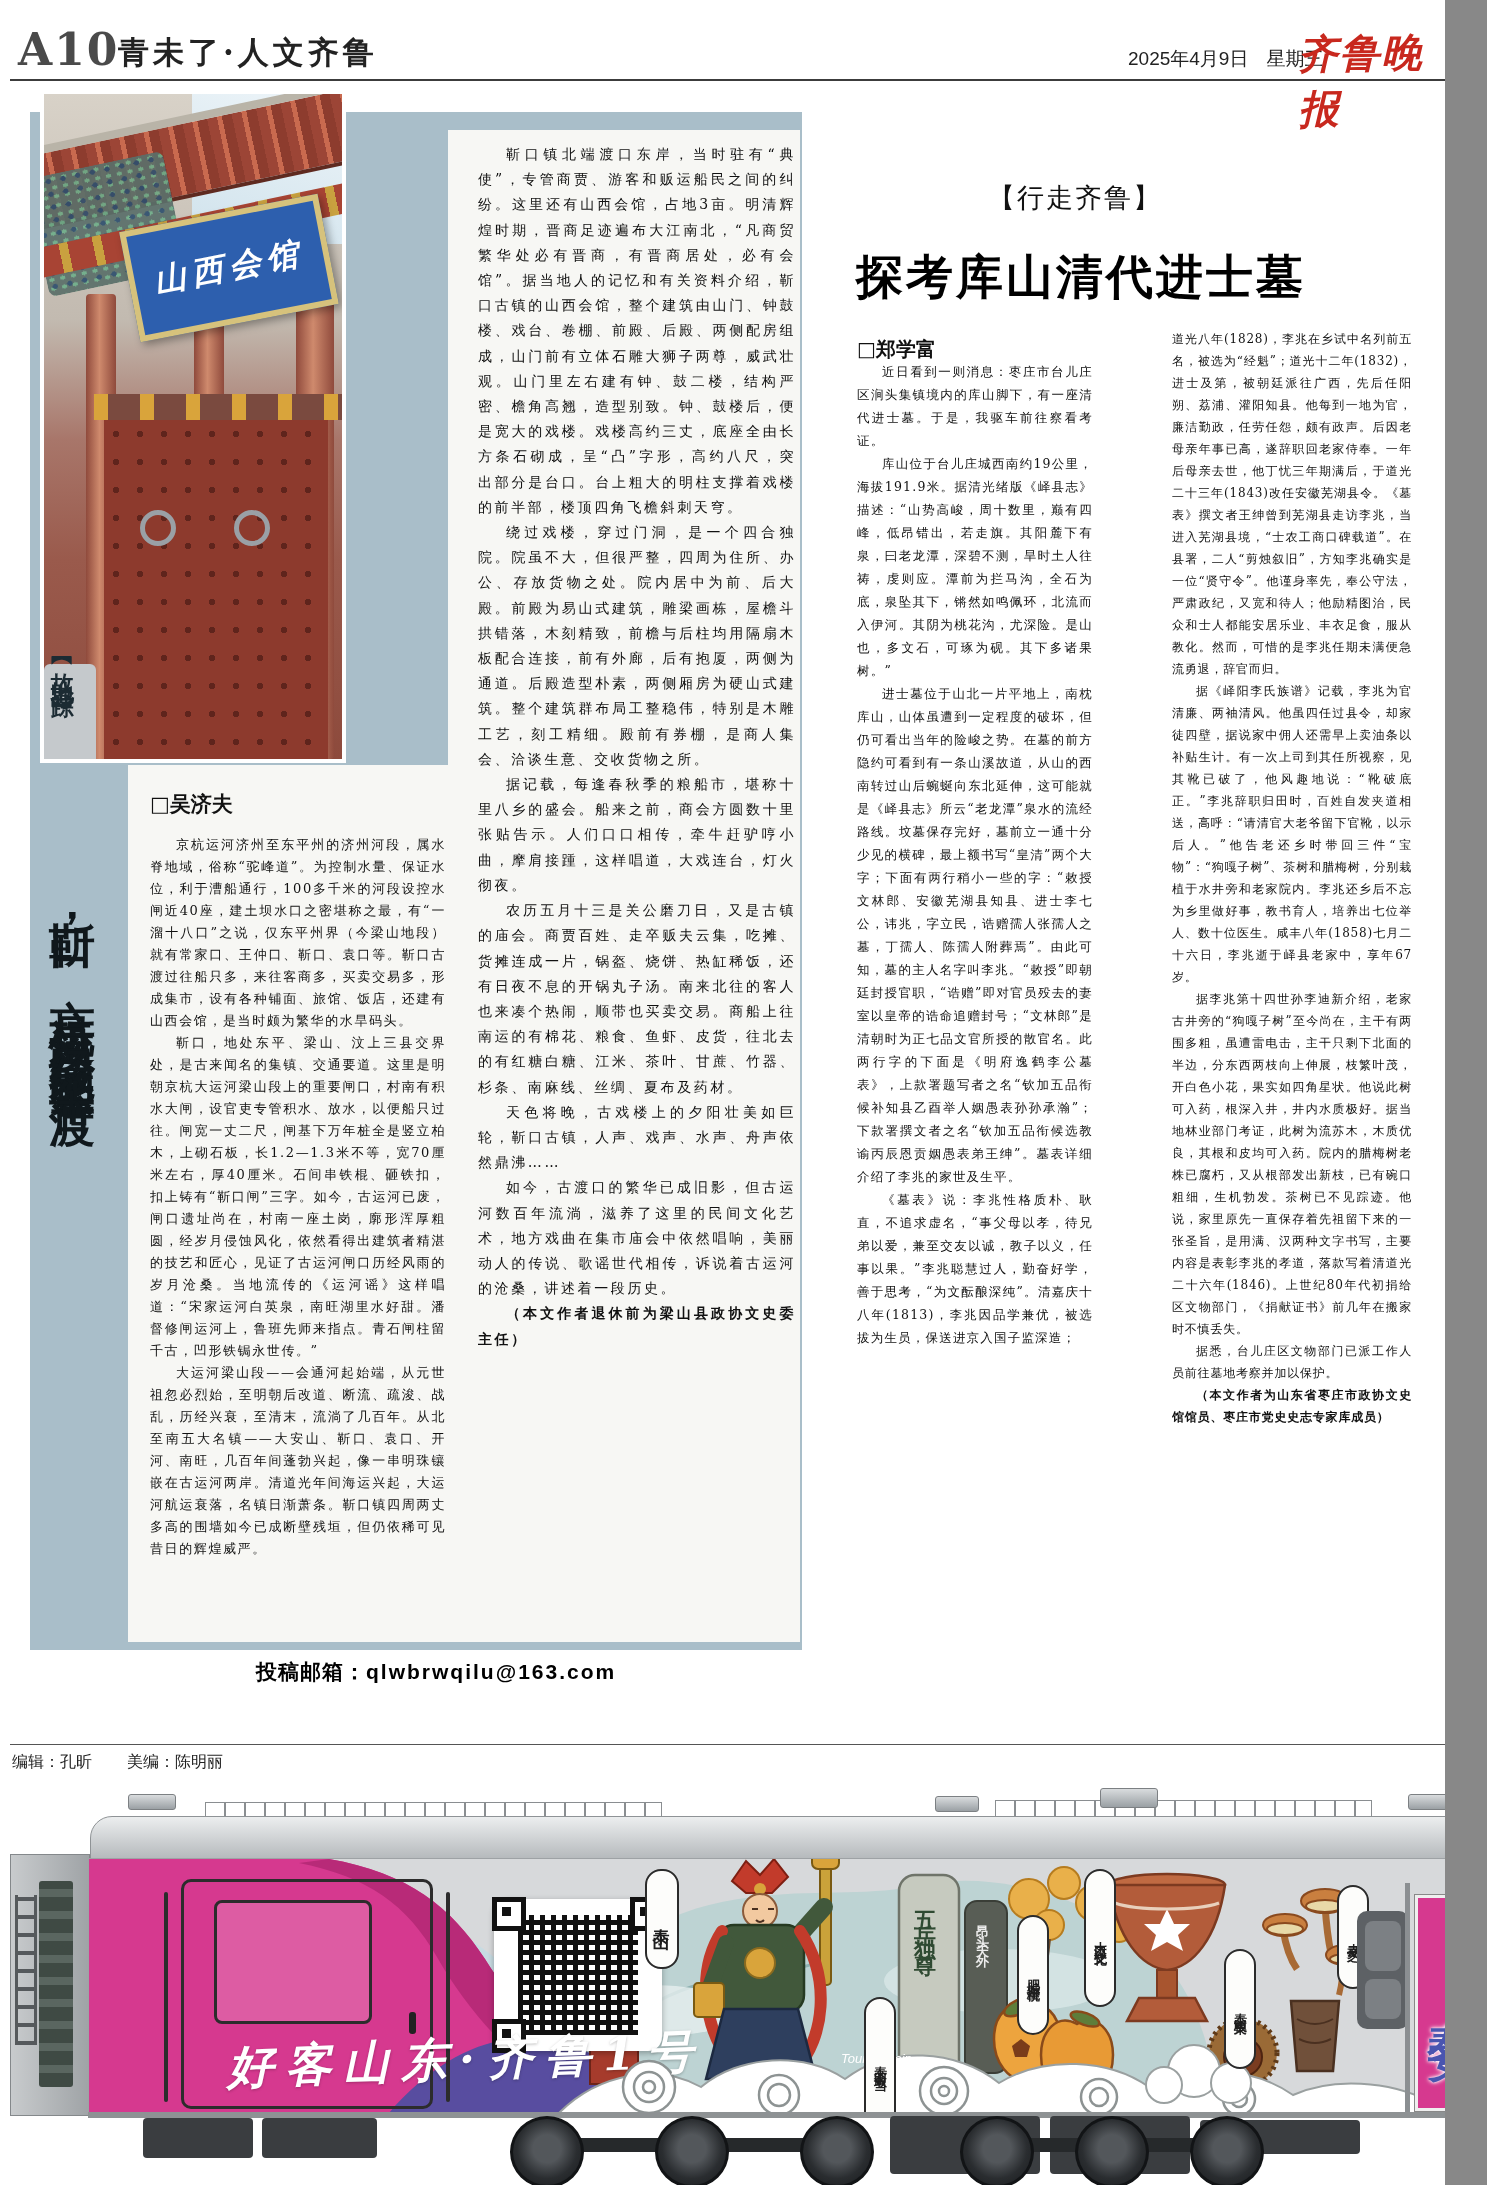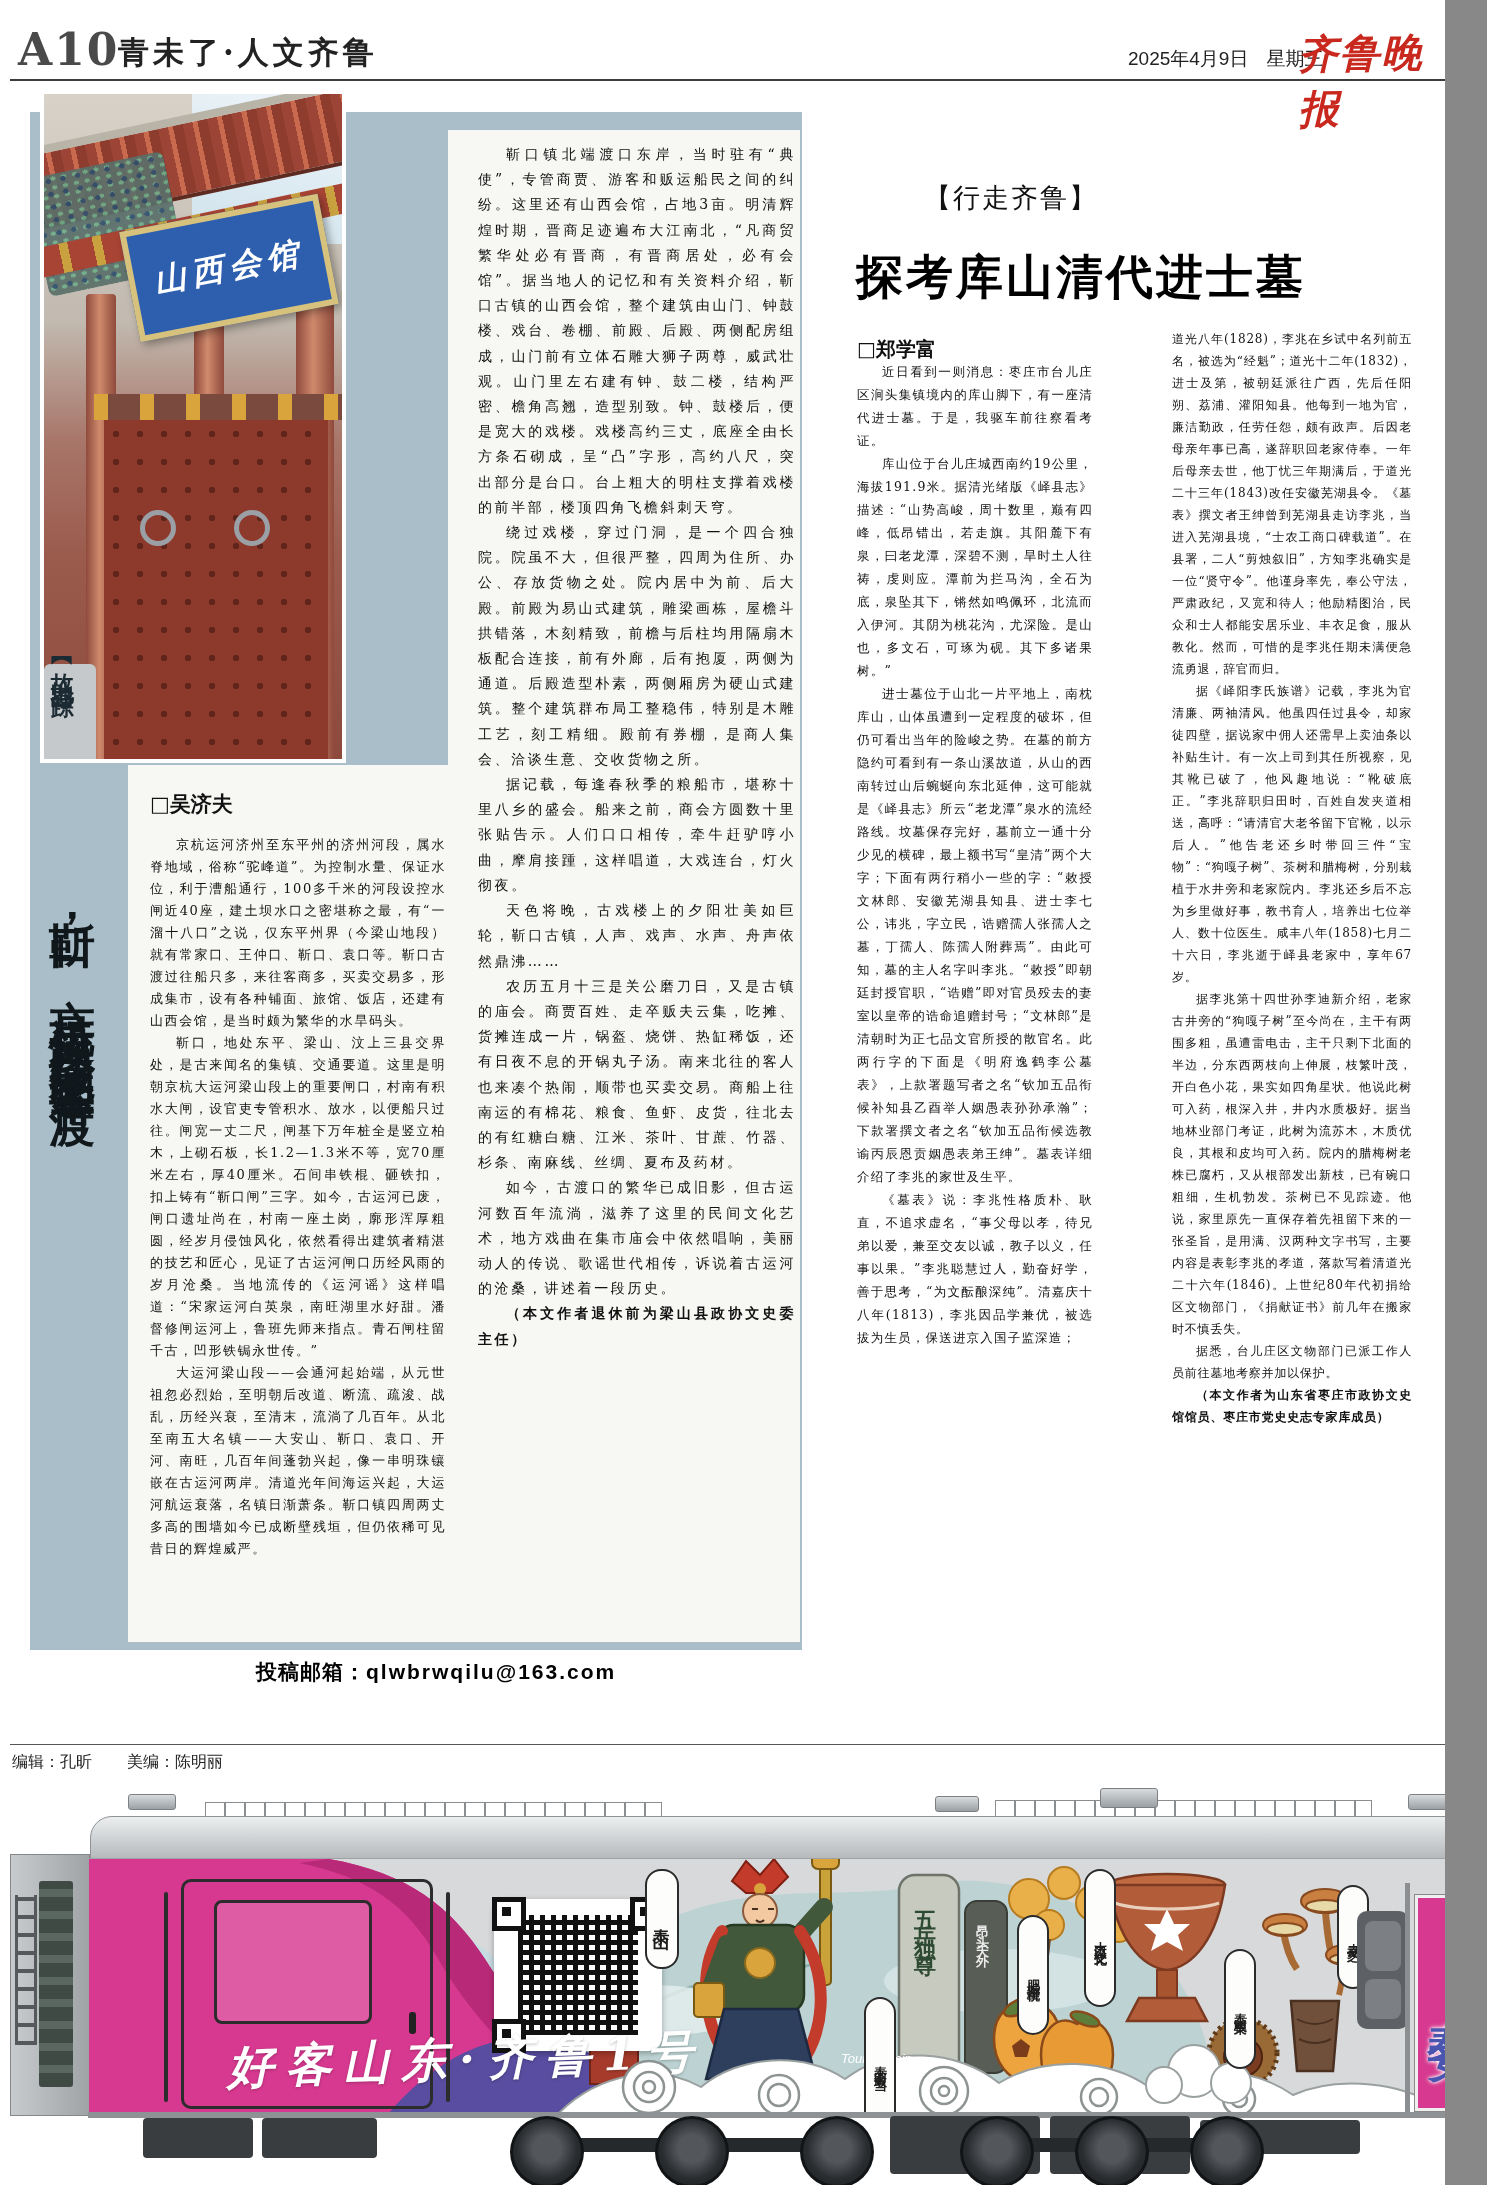--- a/index.html
+++ b/index.html
@@ -54,21 +54,21 @@
   .col1{left:150px;top:790px;width:296px;height:850px;}
   .col2m{left:478px;top:142px;width:318px;height:1498px;}
   .author{font-size:21px;font-weight:bold;margin:0 0 16px 0;}
   .pL{margin:0;font-size:13px;letter-spacing:1.6px;line-height:22px;text-indent:2em;}
   .pM{margin:0;font-size:14px;letter-spacing:2.6px;line-height:25.2px;text-indent:2em;}
   .sig{font-weight:bold;font-family:"Liberation Sans",sans-serif;}
   .email-line{position:absolute;left:256px;top:1658px;font-size:21px;font-weight:bold;letter-spacing:1px;
      font-family:"Liberation Sans",sans-serif;color:#000;}
   .email-line .addr{letter-spacing:2px;}
   
-  .r-tag{position:absolute;left:924px;top:180px;font-size:27px;color:#111;letter-spacing:2px;}
+  .r-tag{position:absolute;left:988px;top:180px;font-size:27px;color:#111;letter-spacing:2px;}
   .r-title{position:absolute;left:856px;top:246px;font-size:47px;font-weight:bold;letter-spacing:3px;color:#000;}
   .r-author{position:absolute;left:857px;top:336px;font-size:20px;font-weight:bold;}
   .r-col1{left:857px;top:360px;width:236px;height:1273px;}
   .r-col2{left:1172px;top:328px;width:240px;height:1372px;}
   .pR{margin:0;font-size:12.5px;letter-spacing:1.2px;line-height:23px;text-indent:2em;}
   .r-col2 .pR{font-size:12px;letter-spacing:.8px;line-height:22px;}
   .cont{text-indent:0;}
   
   .mid-rule{position:absolute;left:10px;top:1744px;width:1467px;height:1px;background:#555;}
   .footer-line{position:absolute;left:12px;top:1752px;font-size:16px;color:#222;}
@@ -186,22 +186,22 @@
     <p class="author">□吴济夫</p>
     <p class="pL">京杭运河济州至东平州的济州河段，属水脊地域，俗称“驼峰道”。为控制水量、保证水位，利于漕船通行，100多千米的河段设控水闸近40座，建土坝水口之密堪称之最，有“一溜十八口”之说，仅东平州界（今梁山地段）就有常家口、王仲口、靳口、袁口等。靳口古渡过往船只多，来往客商多，买卖交易多，形成集市，设有各种铺面、旅馆、饭店，还建有山西会馆，是当时颇为繁华的水旱码头。</p>
     <p class="pL">靳口，地处东平、梁山、汶上三县交界处，是古来闻名的集镇、交通要道。这里是明朝京杭大运河梁山段上的重要闸口，村南有积水大闸，设官吏专管积水、放水，以便船只过往。闸宽一丈二尺，闸基下万年桩全是竖立柏木，上砌石板，长1.2—1.3米不等，宽70厘米左右，厚40厘米。石间串铁棍、砸铁扣，扣上铸有“靳口闸”三字。如今，古运河已废，闸口遗址尚在，村南一座土岗，廓形浑厚粗圆，经岁月侵蚀风化，依然看得出建筑者精湛的技艺和匠心，见证了古运河闸口历经风雨的岁月沧桑。当地流传的《运河谣》这样唱道：“宋家运河白英泉，南旺湖里水好甜。潘督修闸运河上，鲁班先师来指点。青石闸柱留千古，凹形铁锔永世传。”</p>
     <p class="pL">大运河梁山段——会通河起始端，从元世祖忽必烈始，至明朝后改道、断流、疏浚、战乱，历经兴衰，至清末，流淌了几百年。从北至南五大名镇——大安山、靳口、袁口、开河、南旺，几百年间蓬勃兴起，像一串明珠镶嵌在古运河两岸。清道光年间海运兴起，大运河航运衰落，名镇日渐萧条。靳口镇四周两丈多高的围墙如今已成断壁残垣，但仍依稀可见昔日的辉煌威严。</p>
   </div>
 
   <div class="col col2m">
     <p class="pM">靳口镇北端渡口东岸，当时驻有“典使”，专管商贾、游客和贩运船民之间的纠纷。这里还有山西会馆，占地3亩。明清辉煌时期，晋商足迹遍布大江南北，“凡商贸繁华处必有晋商，有晋商居处，必有会馆”。据当地人的记忆和有关资料介绍，靳口古镇的山西会馆，整个建筑由山门、钟鼓楼、戏台、卷棚、前殿、后殿、两侧配房组成，山门前有立体石雕大狮子两尊，威武壮观。山门里左右建有钟、鼓二楼，结构严密、檐角高翘，造型别致。钟、鼓楼后，便是宽大的戏楼。戏楼高约三丈，底座全由长方条石砌成，呈“凸”字形，高约八尺，突出部分是台口。台上粗大的明柱支撑着戏楼的前半部，楼顶四角飞檐斜刺天穹。</p>
     <p class="pM">绕过戏楼，穿过门洞，是一个四合独院。院虽不大，但很严整，四周为住所、办公、存放货物之处。院内居中为前、后大殿。前殿为易山式建筑，雕梁画栋，屋檐斗拱错落，木刻精致，前檐与后柱均用隔扇木板配合连接，前有外廊，后有抱厦，两侧为通道。后殿造型朴素，两侧厢房为硬山式建筑。整个建筑群布局工整稳伟，特别是木雕工艺，刻工精细。殿前有券棚，是商人集会、洽谈生意、交收货物之所。</p>
     <p class="pM">据记载，每逢春秋季的粮船市，堪称十里八乡的盛会。船来之前，商会方圆数十里张贴告示。人们口口相传，牵牛赶驴哼小曲，摩肩接踵，这样唱道，大戏连台，灯火彻夜。</p>
+    <p class="pM">农历五月十三是关公磨刀日，又是古镇的庙会。商贾百姓、走卒贩夫云集，吃摊、货摊连成一片，锅盔、烧饼、热缸稀饭，还有日夜不息的开锅丸子汤。南来北往的客人也来凑个热闹，顺带也买卖交易。商船上往南运的有棉花、粮食、鱼虾、皮货，往北去的有红糖白糖、江米、茶叶、甘蔗、竹器、杉条、南麻线、丝绸、夏布及药材。</p>
     <p class="pM">天色将晚，古戏楼上的夕阳壮美如巨轮，靳口古镇，人声、戏声、水声、舟声依然鼎沸……</p>
-    <p class="pM">农历五月十三是关公磨刀日，又是古镇的庙会。商贾百姓、走卒贩夫云集，吃摊、货摊连成一片，锅盔、烧饼、热缸稀饭，还有日夜不息的开锅丸子汤。南来北往的客人也来凑个热闹，顺带也买卖交易。商船上往南运的有棉花、粮食、鱼虾、皮货，往北去的有红糖白糖、江米、茶叶、甘蔗、竹器、杉条、南麻线、丝绸、夏布及药材。</p>
     <p class="pM">如今，古渡口的繁华已成旧影，但古运河数百年流淌，滋养了这里的民间文化艺术，地方戏曲在集市庙会中依然唱响，美丽动人的传说、歌谣世代相传，诉说着古运河的沧桑，讲述着一段历史。</p>
     <p class="pM sig">（本文作者退休前为梁山县政协文史委主任）</p>
   </div>
 
   <div class="email-line">
     <span>投稿邮箱：</span><span class="addr">qlwbrwqilu@163.com</span>
   </div>
 
   <div class="r-tag">【行走齐鲁】</div>
   <div class="r-title">探考库山清代进士墓</div>

